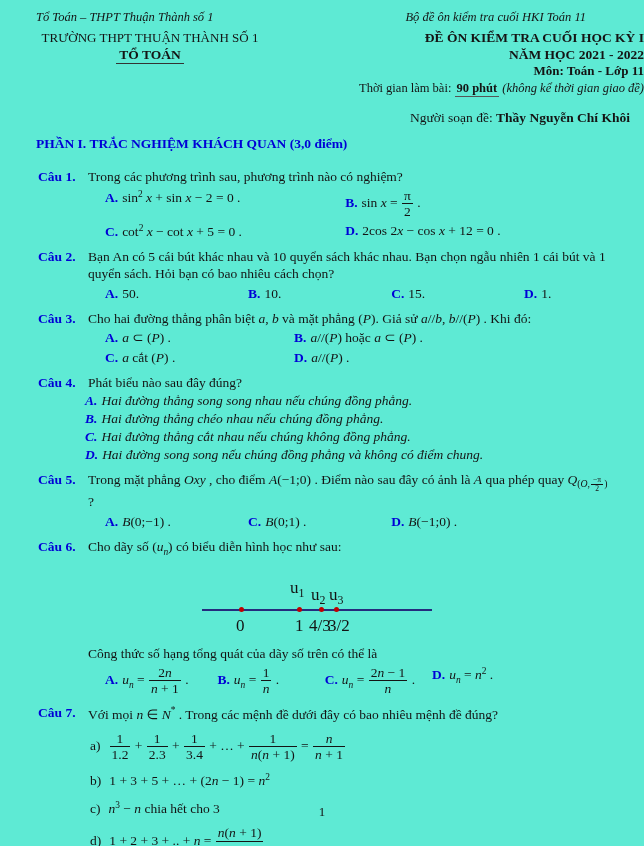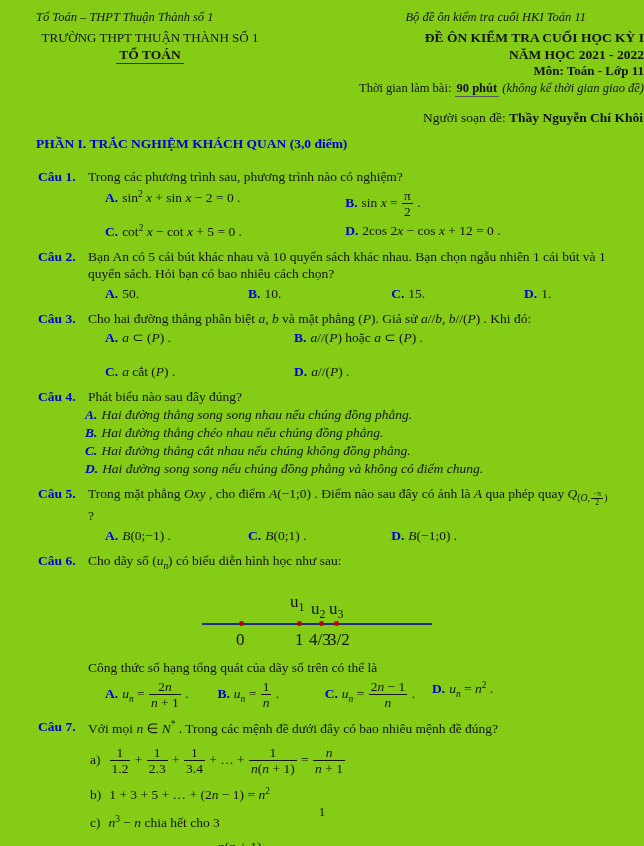--- a/index.html
+++ b/index.html
@@ -1,46 +1,46 @@
 <!DOCTYPE html>
 <html><head>
 <meta charset="utf-8">
 <style>
   html,body{margin:0;padding:0;background:#ffffff;}
   .page{
     width:644px;height:846px;position:relative;overflow:hidden;box-sizing:border-box;
-    background:#84cc16;color:#141414;
+    background:#5eead4;color:#141414;
     font-family:"Liberation Serif", serif;font-size:13.5px;line-height:1.25;
     padding-top:10px;
   }
   
   .hdr-top{display:flex;justify-content:space-between;font-style:italic;font-size:12.5px;
     padding:0 58px 0 36px;}
   .hdr-main{display:flex;margin-top:4px;}
   .hdr-left{width:300px;text-align:center;}
   .school{font-size:13px;}
   .dept{font-weight:bold;margin-top:1px;}
   .dept .u{border-bottom:1px solid #333;padding:0 3px 1px;}
   .hdr-right{flex:1;text-align:right;}
   .exl1{font-weight:bold;font-size:13.5px;}
   .exl2{font-weight:bold;font-size:13px;}
   .time{font-size:12.5px;margin-top:1px;font-family:Liberation Serif, serif;}
   .time .tb{font-weight:bold;border-bottom:1px solid #555;padding:0 2px 1px;}
   .time .ti{font-style:italic;}
-  .author{text-align:right;padding-right:1px;margin-top:14px;font-size:13.5px;}
+  .author{text-align:right;padding-right:14px;margin-top:14px;font-size:13.5px;}
   .author b{font-weight:bold;}
   .part-title{color:#0000d6;font-weight:bold;margin:9px 0 16px 36px;font-size:13.5px;}
   
   .q{margin-top:8px;}
   .q-head{display:flex;}
   .q-label{color:#0000d6;font-weight:bold;width:50px;margin-left:38px;flex:none;}
   .q-text{flex:1;margin-right:30px;}
   .opts{margin-left:105px;margin-right:28px;margin-top:3px;}
   .g2a{display:grid;grid-template-columns:47% 53%;row-gap:3px;}
-  .g2b{display:grid;grid-template-columns:37% 63%;row-gap:17px;}
+  .g2b{display:grid;grid-template-columns:37% 63%;row-gap:3px;}
   .g4a{display:grid;grid-template-columns:28% 28% 26% 18%;}
   .g4b{display:grid;grid-template-columns:22% 21% 21% 36%;}
   .ok{color:#0000d6;font-weight:bold;margin-right:4px;}
   .optlist{margin-left:85px;margin-top:1px;font-style:italic;}
   .optlist .row{margin-top:1px;}
   .items{margin-left:90px;}
   .item{margin-top:9px;}
   .item .ik{margin-right:8px;}
   
   .fr{display:inline-block;vertical-align:middle;text-align:center;margin:0 1px;}

